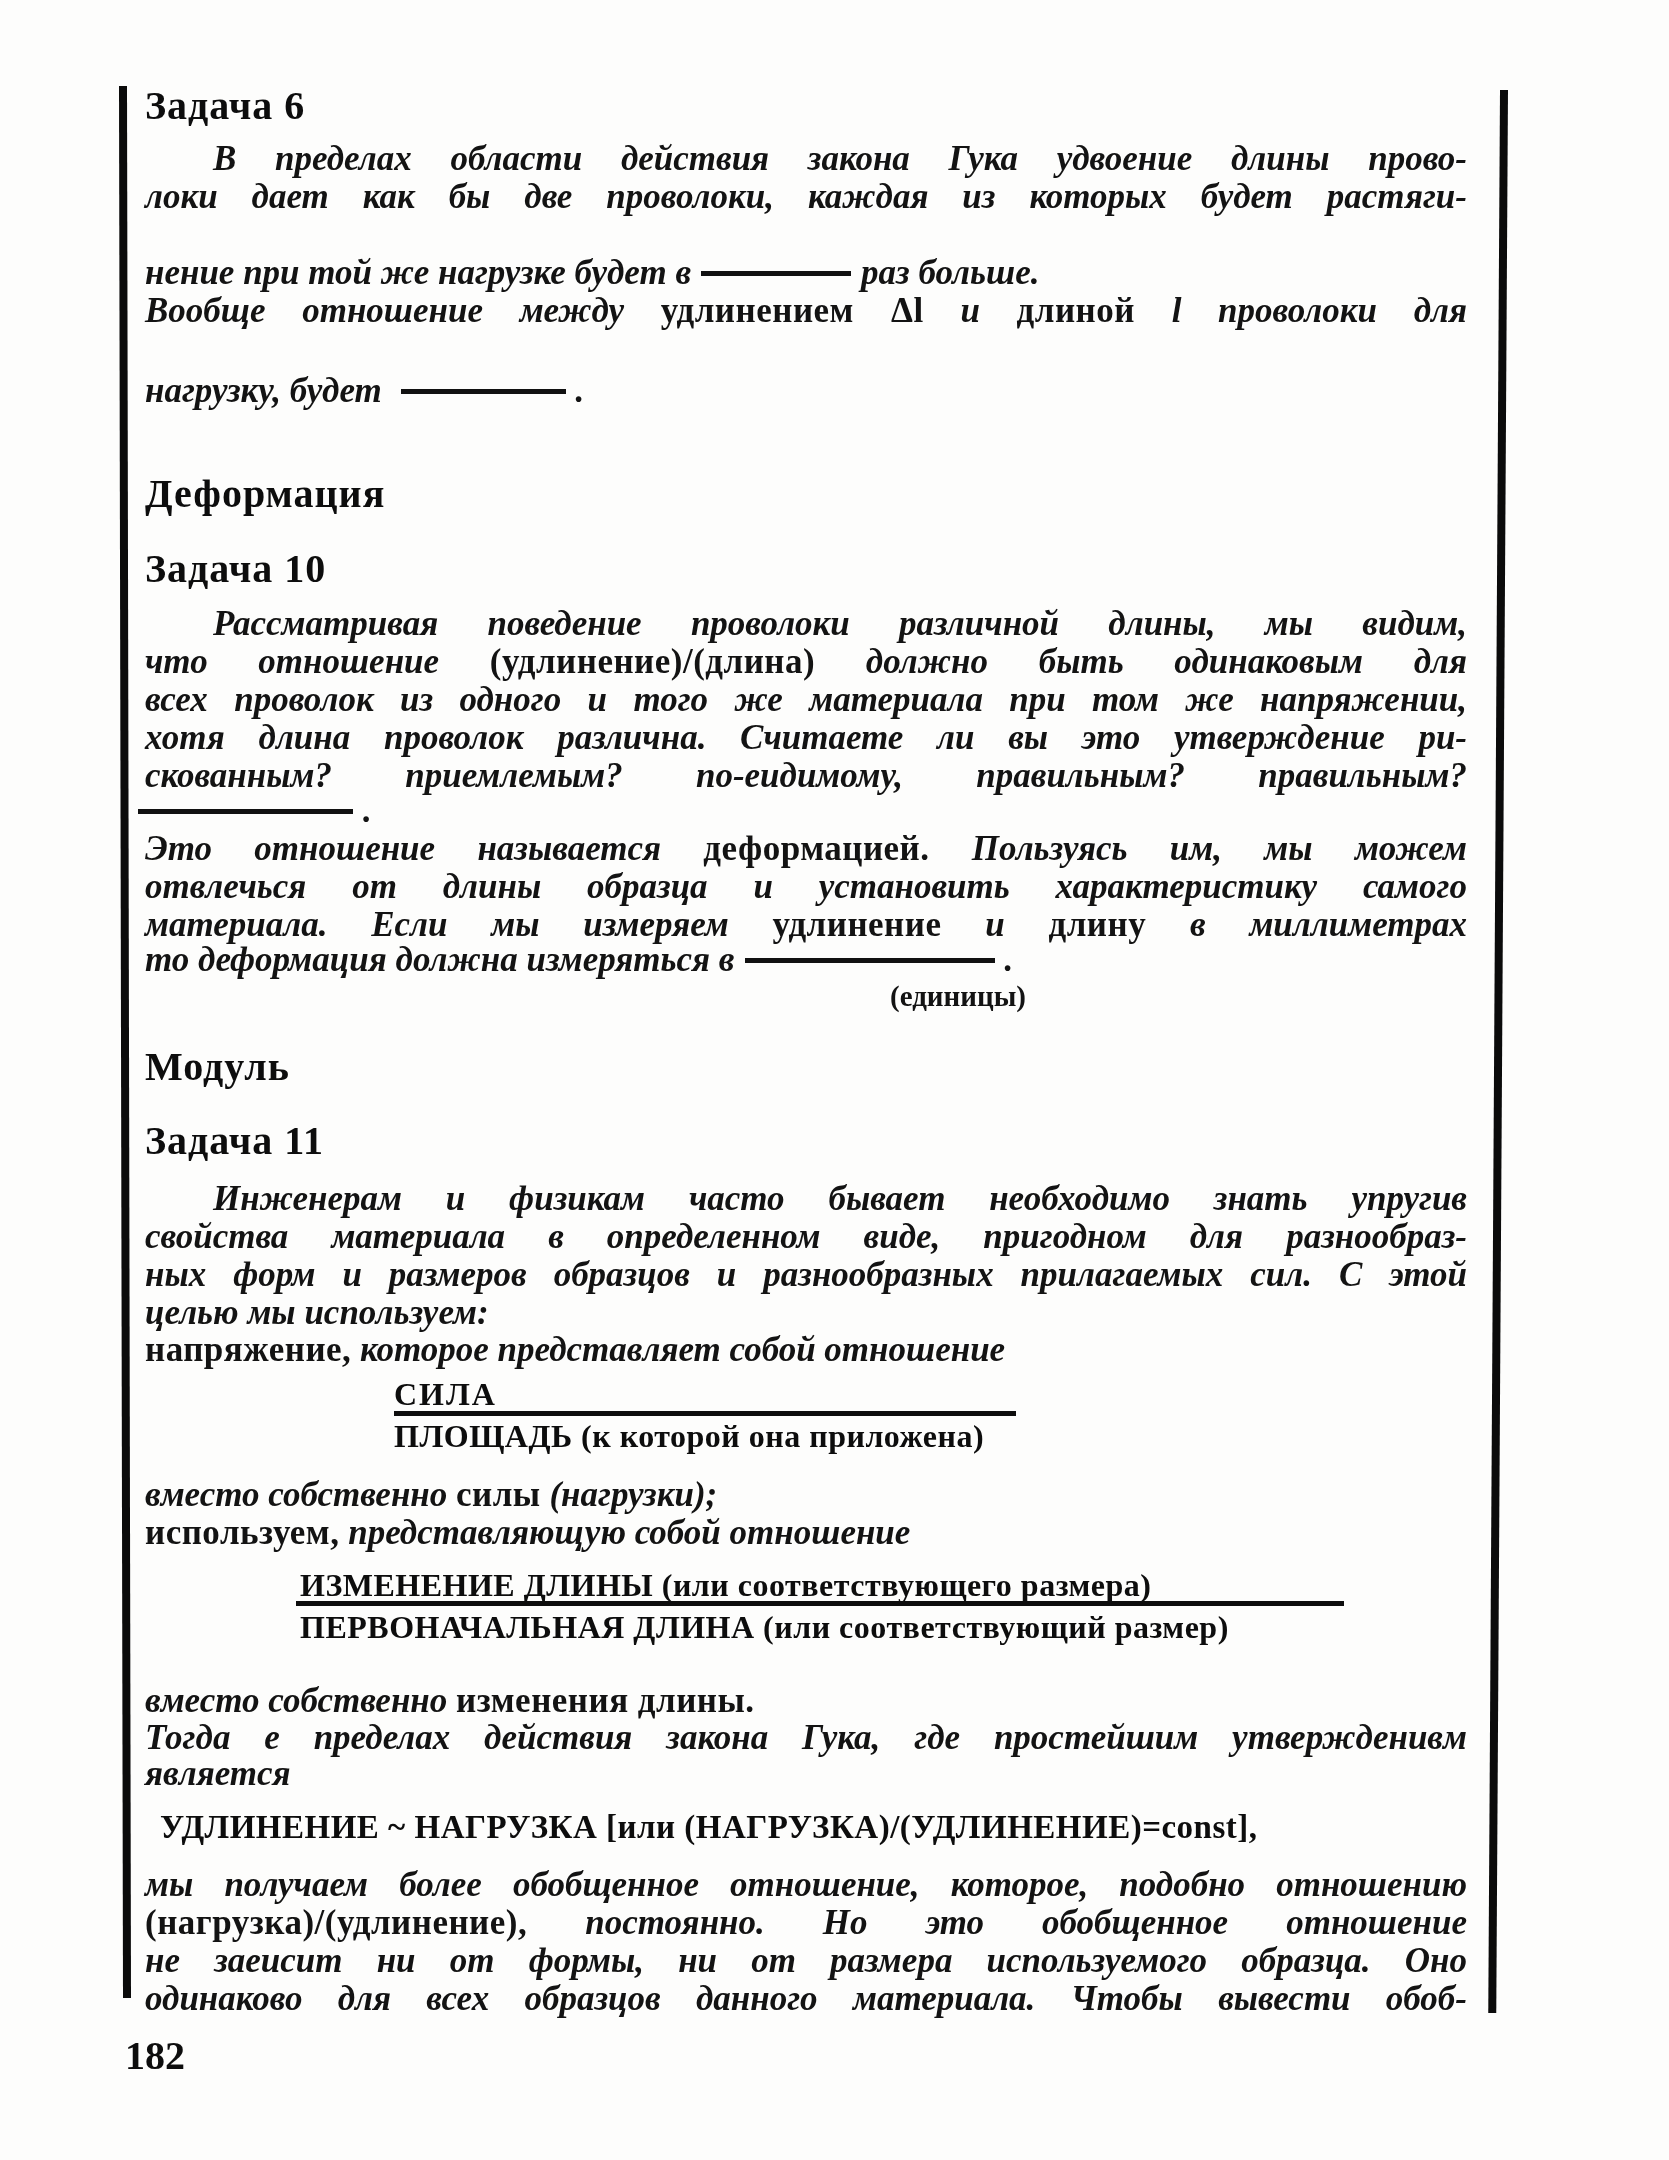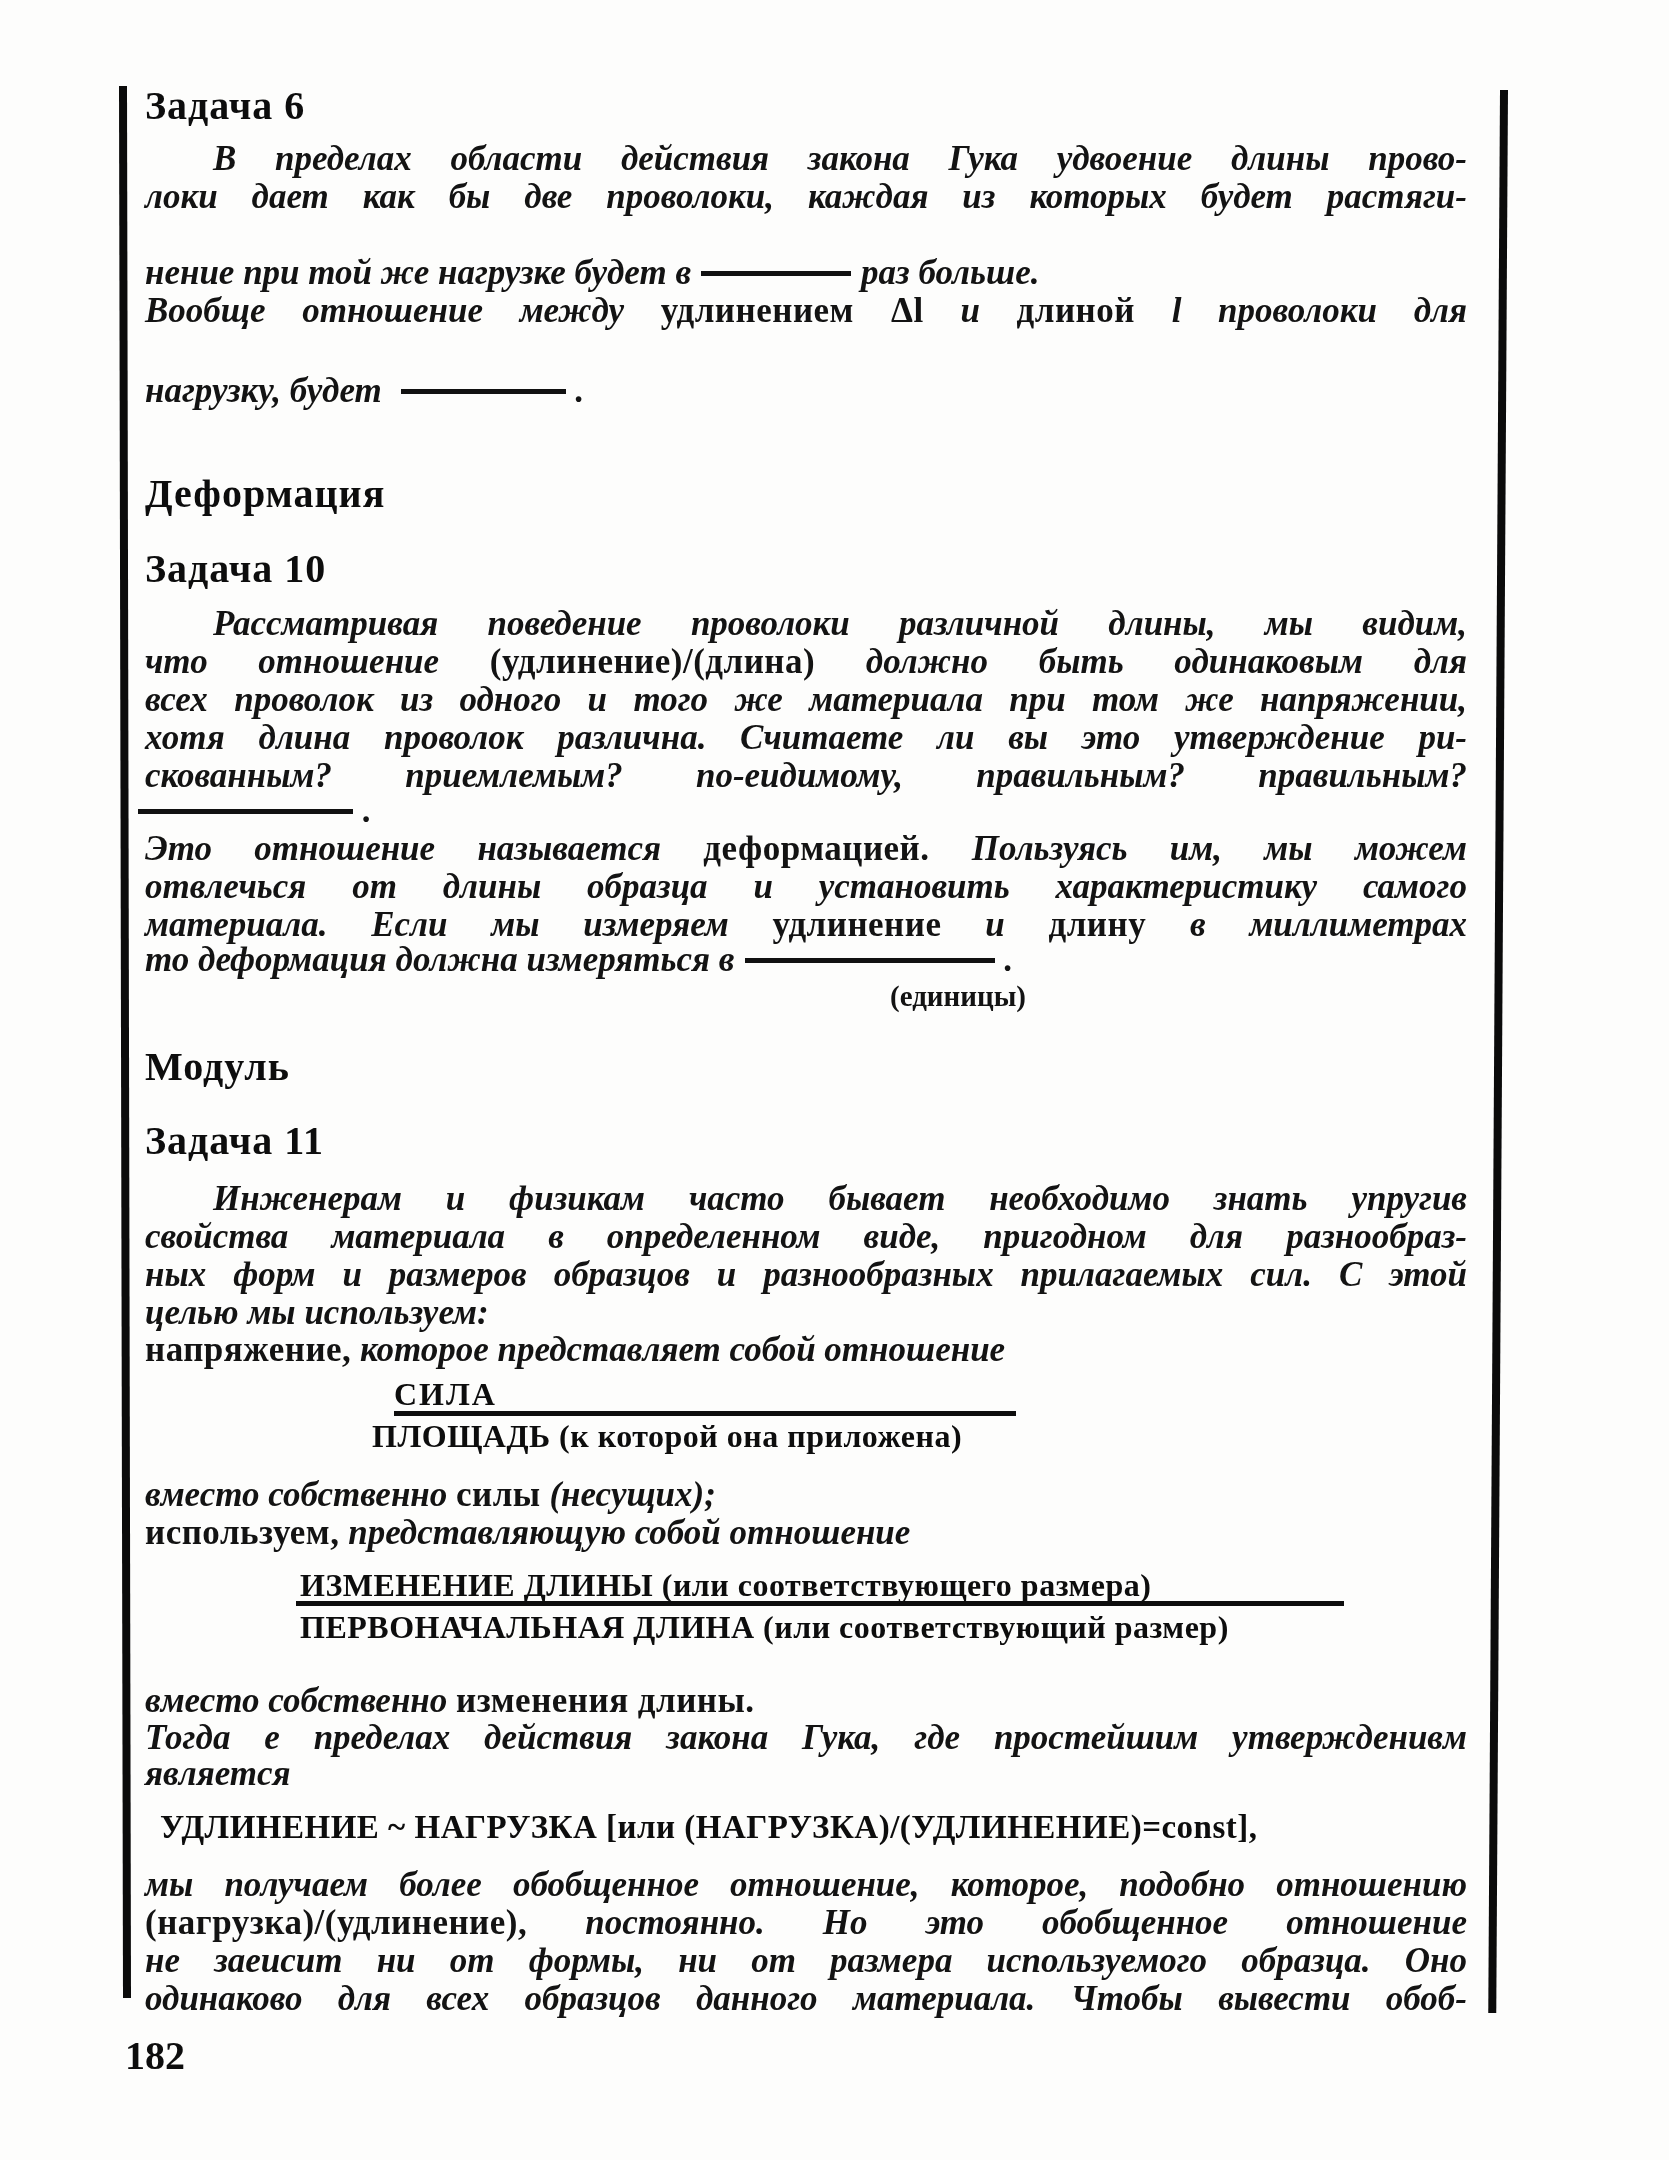--- a/index.html
+++ b/index.html
@@ -93,23 +93,23 @@
   <div class="h" style="top:1120px">Задача 11</div>
 
   <div class="line full indent" style="top:1180px">Инженерам и физикам часто бывает необходимо знать упругив</div>
   <div class="line full" style="top:1218px">свойства материала в определенном виде, пригодном для разнообраз-</div>
   <div class="line full" style="top:1256px">ных форм и размеров образцов и разнообразных прилагаемых сил. С этой</div>
   <div class="line" style="top:1294px">целью мы используем:</div>
   <div class="line" style="top:1331px"><span class="up">напряжение,</span><span> которое представляет собой отношение</span></div>
 
   <div class="fractext" style="top:1376px;left:394px;width:620px;letter-spacing:2px">СИЛА</div>
   <div class="fracbar" style="top:1411px;left:394px;width:622px"></div>
-  <div class="fractext" style="top:1418px;left:372px;width:620px">ПЛОЩАДЬ (к которой она приложена)</div>
+  <div class="fractext" style="top:1418px;left:394px;width:620px">ПЛОЩАДЬ (к которой она приложена)</div>
 
-  <div class="line" style="top:1476px"><span>вместо собственно </span><span class="up">силы</span><span> (несущих);</span></div>
+  <div class="line" style="top:1476px"><span>вместо собственно </span><span class="up">силы</span><span> (нагрузки);</span></div>
   <div class="line" style="top:1514px"><span class="up">используем,</span><span> представляющую собой отношение</span></div>
 
   <div class="fractext" style="top:1567px;left:300px;width:1040px">ИЗМЕНЕНИЕ ДЛИНЫ (или соответствующего размера)</div>
   <div class="fracbar" style="top:1601px;left:296px;width:1048px"></div>
   <div class="fractext" style="top:1609px;left:300px;width:1040px">ПЕРВОНАЧАЛЬНАЯ ДЛИНА (или соответствующий размер)</div>
 
   <div class="line" style="top:1682px"><span>вместо собственно </span><span class="up">изменения длины.</span></div>
   <div class="line full" style="top:1719px">Тогда е пределах действия закона Гука, где простейшим утвержденивм</div>
   <div class="line" style="top:1755px">является</div>
 

